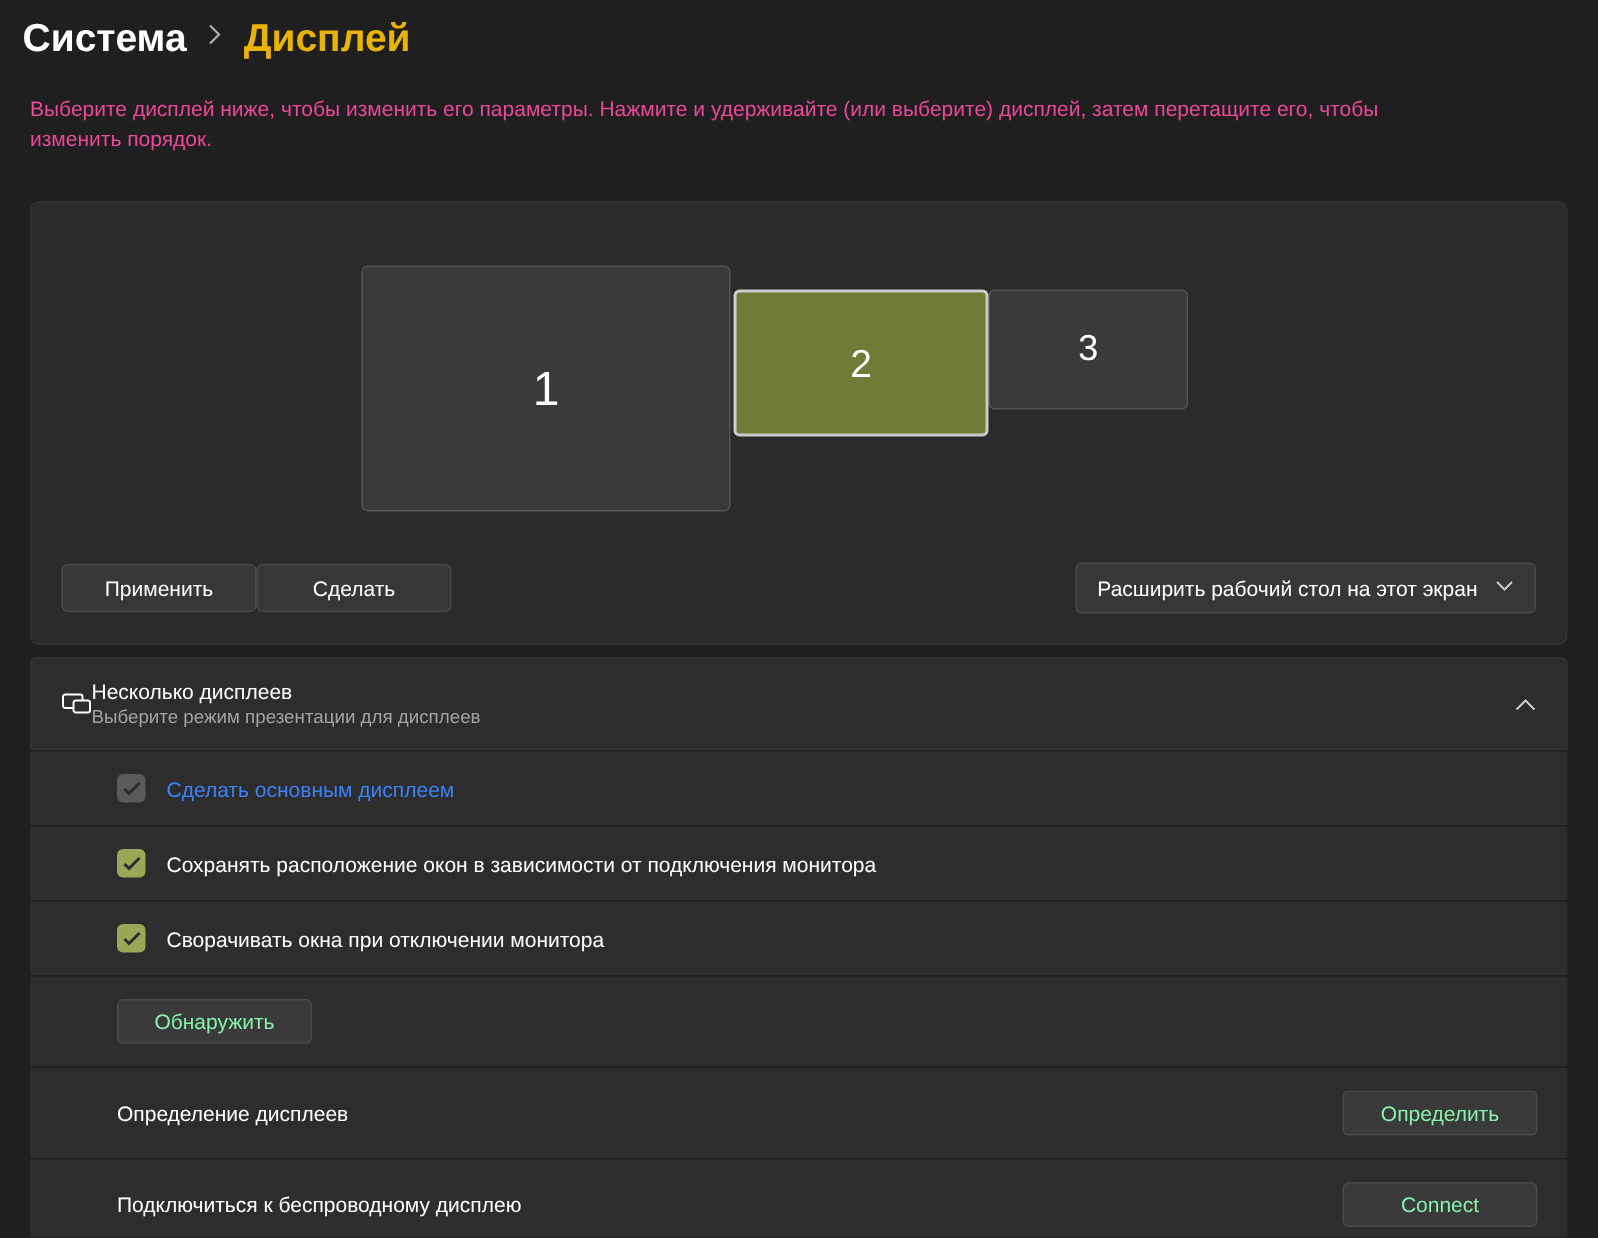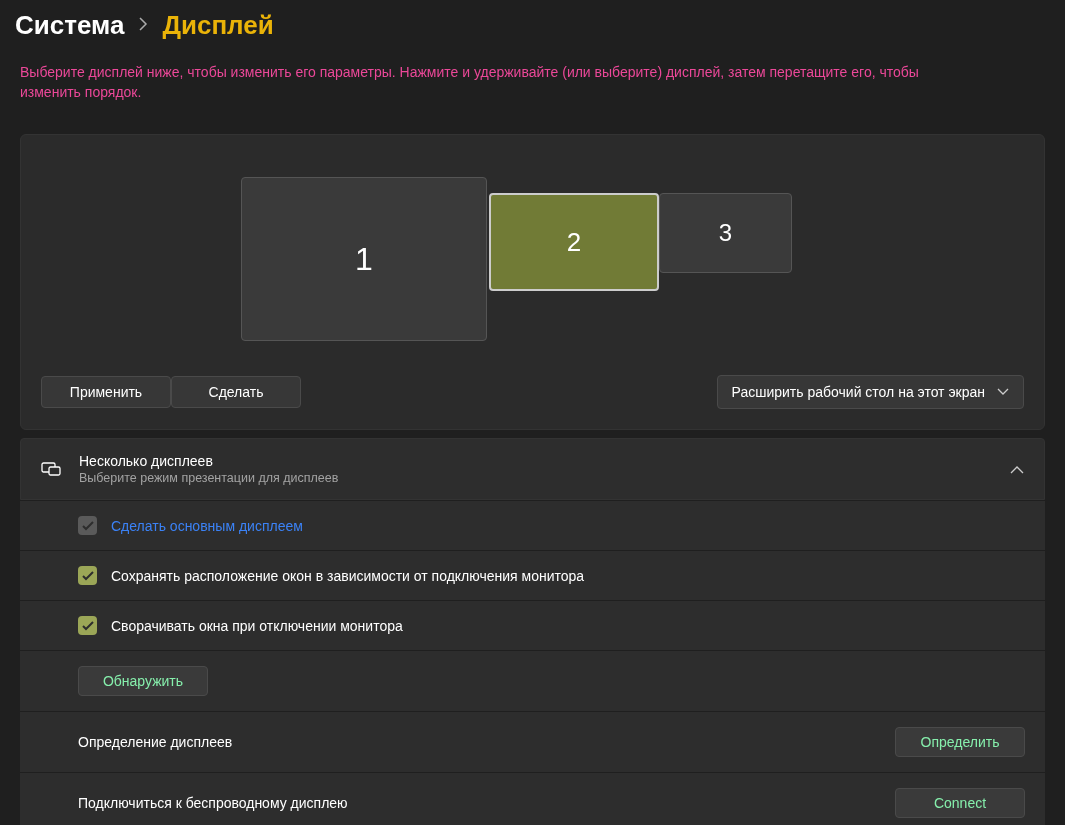--- a/index.html
+++ b/index.html
@@ -96,21 +96,20 @@
       justify-content: space-between;
     }
     .chev-down { font-size: 11px; color: #ccc; }
     .section-header {
       background: #2d2d2d;
       border: 1px solid #333;
       border-radius: 4px 4px 0 0;
       padding: 14px 20px;
       display: flex;
       align-items: center;
-      gap: 18px;
       cursor: pointer;
     }
     .section-icon {
       width: 20px; height: 20px;
       display: flex; align-items: center; justify-content: center;
       color: #fff;
     }
     .section-text { flex: 1; }
     .section-title { font-size: 14px; color: #fff; }
     .section-sub { font-size: 12.5px; color: #a3a3a3; margin-top: 2px; }

